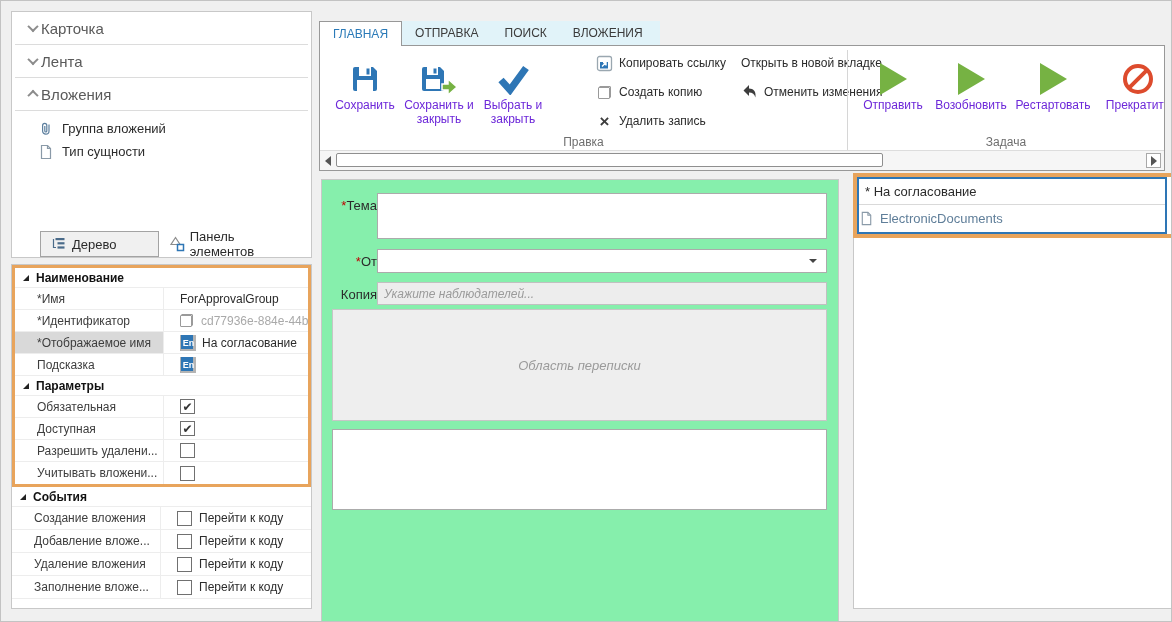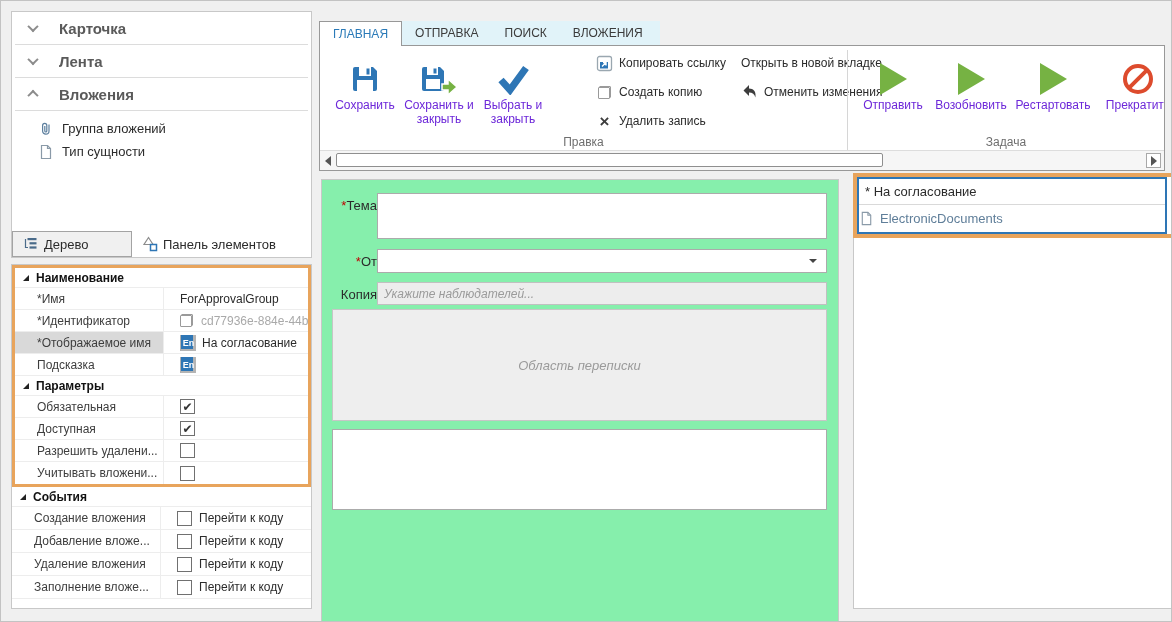--- a/index.html
+++ b/index.html
@@ -9,29 +9,29 @@
   *{box-sizing:border-box; margin:0; padding:0;}
   body{background:#888; font-family:"Liberation Sans", sans-serif;}
   .screen{position:relative; width:1172px; height:622px; background:#f0f0f0;
           border:1px solid #c3c3c3; overflow:hidden; font-size:12px; color:#2b2b2b;}
 
   
   .tree-panel{position:absolute; left:10px; top:10px; width:301px; height:247px;
               background:#fff; border:1px solid #c8c8c8;}
   .tree-section{height:33px; display:flex; align-items:center; padding-left:14px;
                 margin:0 3px; border-bottom:1px solid #dcdcdc; cursor:default;}
-  .tree-section-label{font-size:15px; color:#5a5a5a; margin-left:22px;font-weight:bold;}
+  .tree-section-label{font-size:15px; color:#5a5a5a; margin-left:4px;}
   .chev{width:8px; height:8px; border-right:2px solid #8c8c8c; border-bottom:2px solid #8c8c8c;
         display:inline-block; flex:none;}
   .chev.down{transform:rotate(45deg) translate(-1px,-1px);}
   .chev.up{transform:rotate(225deg) translate(-1px,-1px);}
   .tree-items{padding:6px 0 0 26px;}
   .tree-item{display:flex; align-items:center; height:23px; font-size:13px; color:#2b2b2b;}
   .tree-item .ti-ic{width:16px; height:16px; margin-right:8px; flex:none;}
-  .panel-tabs{position:absolute; left:0; bottom:0; right:0; height:26px; display:flex;}
+  .panel-tabs{position:absolute; left:0; bottom:0; right:0; height:26px; display:flex;padding-left:28px;}
   .ptab{display:flex; align-items:center; padding:0 10px; font-size:13px; color:#2b2b2b;}
   .ptab.active{background:#f0f0f0; border:1px solid #a3a3a3; width:120px;}
   .ptab .pt-ic{width:16px; height:16px; margin-right:5px;}
 
   
   .prop-panel{position:absolute; left:10px; top:263px; width:301px; height:345px;
               background:#fff; border:1px solid #c8c8c8;}
   .orange-wrap{border:3px solid var(--accent-orange); background:#fff;}
   .pg-header{height:20px; display:flex; align-items:center; padding-left:8px;
              font-weight:bold; font-size:12px; color:#111; border-bottom:1px solid #ededed;}

